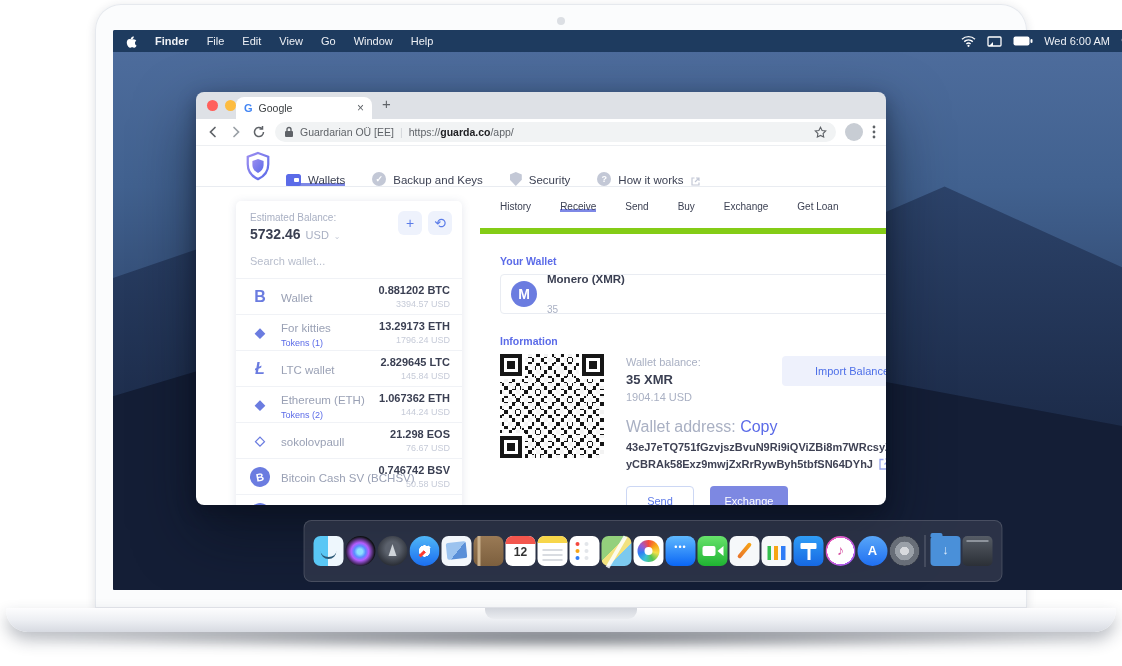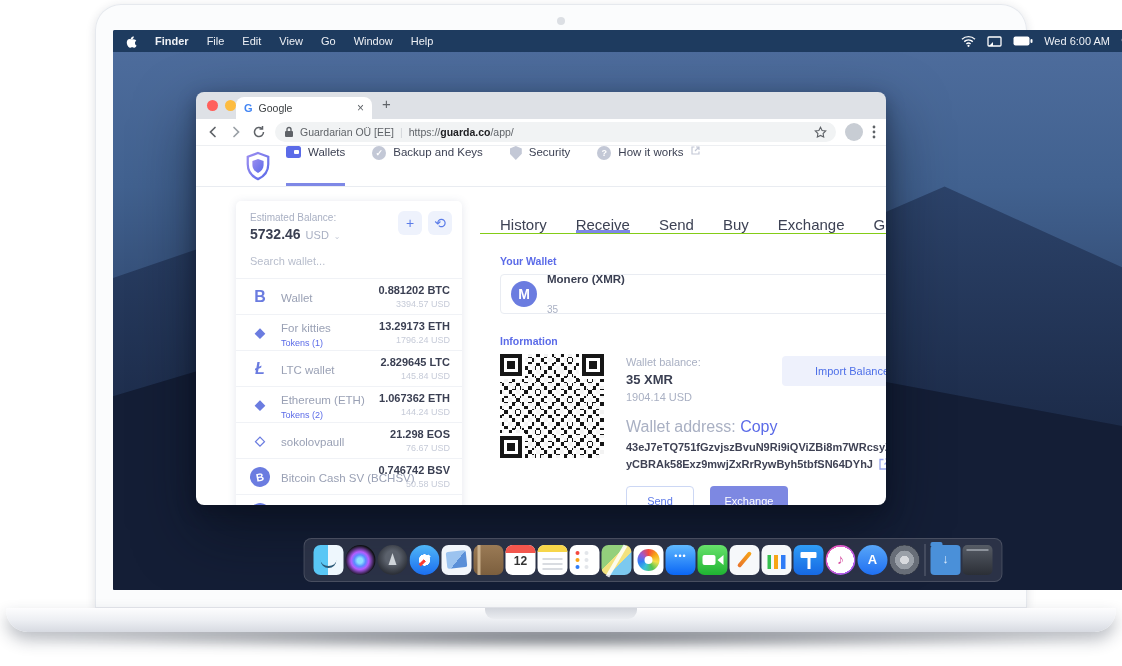--- a/index.html
+++ b/index.html
@@ -38,21 +38,21 @@
   .desktop { position:absolute; left:0; top:22px; width:100%; height:538px;
     background:linear-gradient(180deg,#4d6c9c 0%,#41618f 25%,#30486f 52%,#1b2947 76%,#0e1729 100%); }
   .desktop::before { content:''; position:absolute; inset:0;
     background:linear-gradient(180deg,#35507c,#1c2b49 70%);
     clip-path:polygon(0 42%, 16% 31%, 36% 53%, 54% 45%, 77% 25%, 100% 46%, 100% 100%, 0 100%); }
   .desktop::after { content:''; position:absolute; inset:0; background:#141e36;
     clip-path:polygon(0 64%, 20% 52%, 44% 70%, 68% 60%, 100% 72%, 100% 100%, 0 100%); }
 
   
   .dock { position:absolute; left:50%; bottom:8px; transform:translateX(-50%); z-index:40;
-    display:flex; align-items:center; gap:2px; padding:5px 9px;
+    display:flex; align-items:center; gap:2px; padding:14px 9px;
     background:rgba(62,68,86,.55); border:1px solid rgba(255,255,255,.14); border-radius:8px; }
   .di { position:relative; width:30px; height:30px; border-radius:7px; flex:none; }
   .dock-sep { width:1px; height:32px; background:rgba(255,255,255,.25); margin:0 3px; }
   .di-finder { background:linear-gradient(90deg,#59c7f5 0 50%, #eef7fd 50% 100%); }
   .di-finder::after { content:''; position:absolute; left:7px; bottom:7px; width:16px; height:9px;
     border-bottom:2px solid #2b5876; border-radius:0 0 8px 8px; }
   .di-siri { border-radius:50%;
     background:radial-gradient(circle at 48% 52%, #8ee0ff 0 12%, #5a8cff 26%, #b45cff 40%, #101216 68%); }
   .di-launchpad { border-radius:50%; background:radial-gradient(circle at 50% 42%, #5b616c 0 30%, #2c3038 72%); }
   .di-launchpad::after { content:''; position:absolute; left:11px; top:8px; width:0; height:0;
@@ -145,21 +145,21 @@
   .ob-domain { color:#202124; font-weight:bold; }
   .ob-star { margin-left:auto; display:flex; }
   .avatar { width:18px; height:18px; border-radius:50%; background:#c8cdd4; flex:none; }
 
   
   .page { position:relative; height:359px; background:#fff; border-radius:0 0 8px 8px; overflow:hidden;
     color:#3d4254; }
   .app-header { position:relative; height:41px; border-bottom:1px solid #e9ecf1; display:flex; align-items:center; }
   .logo { position:absolute; left:48px; top:5px; }
   .appnav { position:absolute; left:90px; top:0; height:100%; display:flex; align-items:center; gap:27px; }
-  .nav-item { display:flex; align-items:flex-start; gap:7px; font-size:11.5px; color:#3d4254; height:100%; }
+  .nav-item { display:flex; align-items:flex-end; gap:7px; font-size:11.5px; color:#3d4254; height:100%; }
   .nav-item.active { box-shadow:inset 0 -3px 0 #7e88e6; }
   .wallet-ic { position:relative; width:15px; height:12px; background:#5b6be8; border-radius:2.5px; }
   .wallet-ic::after { content:''; position:absolute; right:2px; top:4px; width:5px; height:4px;
     background:#fff; border-radius:1px; }
   .circ-ic { width:14px; height:14px; border-radius:50%; background:#c3c8d6; color:#fff;
     font-size:9px; display:grid; place-items:center; font-weight:bold; }
   .shield-ic { width:12px; height:14px; background:#c3c8d6;
     clip-path:polygon(50% 0, 100% 18%, 100% 55%, 50% 100%, 0 55%, 0 18%); }
 
   .sidebar-card { position:absolute; left:40px; top:55px; width:226px; height:312px; background:#fff;
@@ -186,22 +186,22 @@
   .coin-circle { width:20px; height:20px; border-radius:50%; background:#6b7ce0; color:#fff;
     font-size:11px; display:grid; place-items:center; transform:rotate(-10deg); }
   .w-name-col { flex:1; min-width:0; }
   .w-name { font-size:11.5px; color:#9aa1b5; white-space:nowrap; overflow:hidden; }
   .w-tokens { font-size:9px; color:#5b6be8; margin-top:2px; }
   .w-val-col { text-align:right; }
   .w-amount { font-size:11px; font-weight:bold; color:#3a3f52; white-space:nowrap; }
   .w-usd { font-size:9px; color:#c6cbd8; margin-top:3px; }
 
   .main { position:absolute; left:284px; top:55px; width:480px; }
-  .tabs { display:flex; gap:29px; height:33px; align-items:flex-end; padding-left:20px;
-    border-bottom:1px solid #84cc16; font-size:15px; }
+  .tabs { display:flex; gap:29px; height:33px; align-items:flex-start; padding-left:20px;
+    border-bottom:6px solid #84cc16; font-size:10px; }
   .tab-item { display:flex; align-items:center; white-space:nowrap; }
   .tab-item.active { box-shadow:inset 0 -3px 0 #7e88e6; }
   .section-label { margin:21px 0 7px 20px; font-size:10.5px; font-weight:bold; color:#5b6be8; }
   .select-card { margin-left:20px; width:450px; height:40px; border:1px solid #e9ecf2; border-radius:4px;
     background:#fff; display:flex; align-items:center; gap:10px; padding:0 10px; }
   .xmr-icon { width:26px; height:26px; border-radius:50%; background:#6b7ce0; color:#fff;
     font-weight:bold; font-size:14px; display:grid; place-items:center; }
   .sw-name { font-size:11.5px; font-weight:bold; color:#3a3f52; }
   .sw-bal { font-size:10px; color:#a9b0c3; margin-top:19px; }
   .info-row { position:relative; margin-left:20px; display:flex; gap:22px; }

